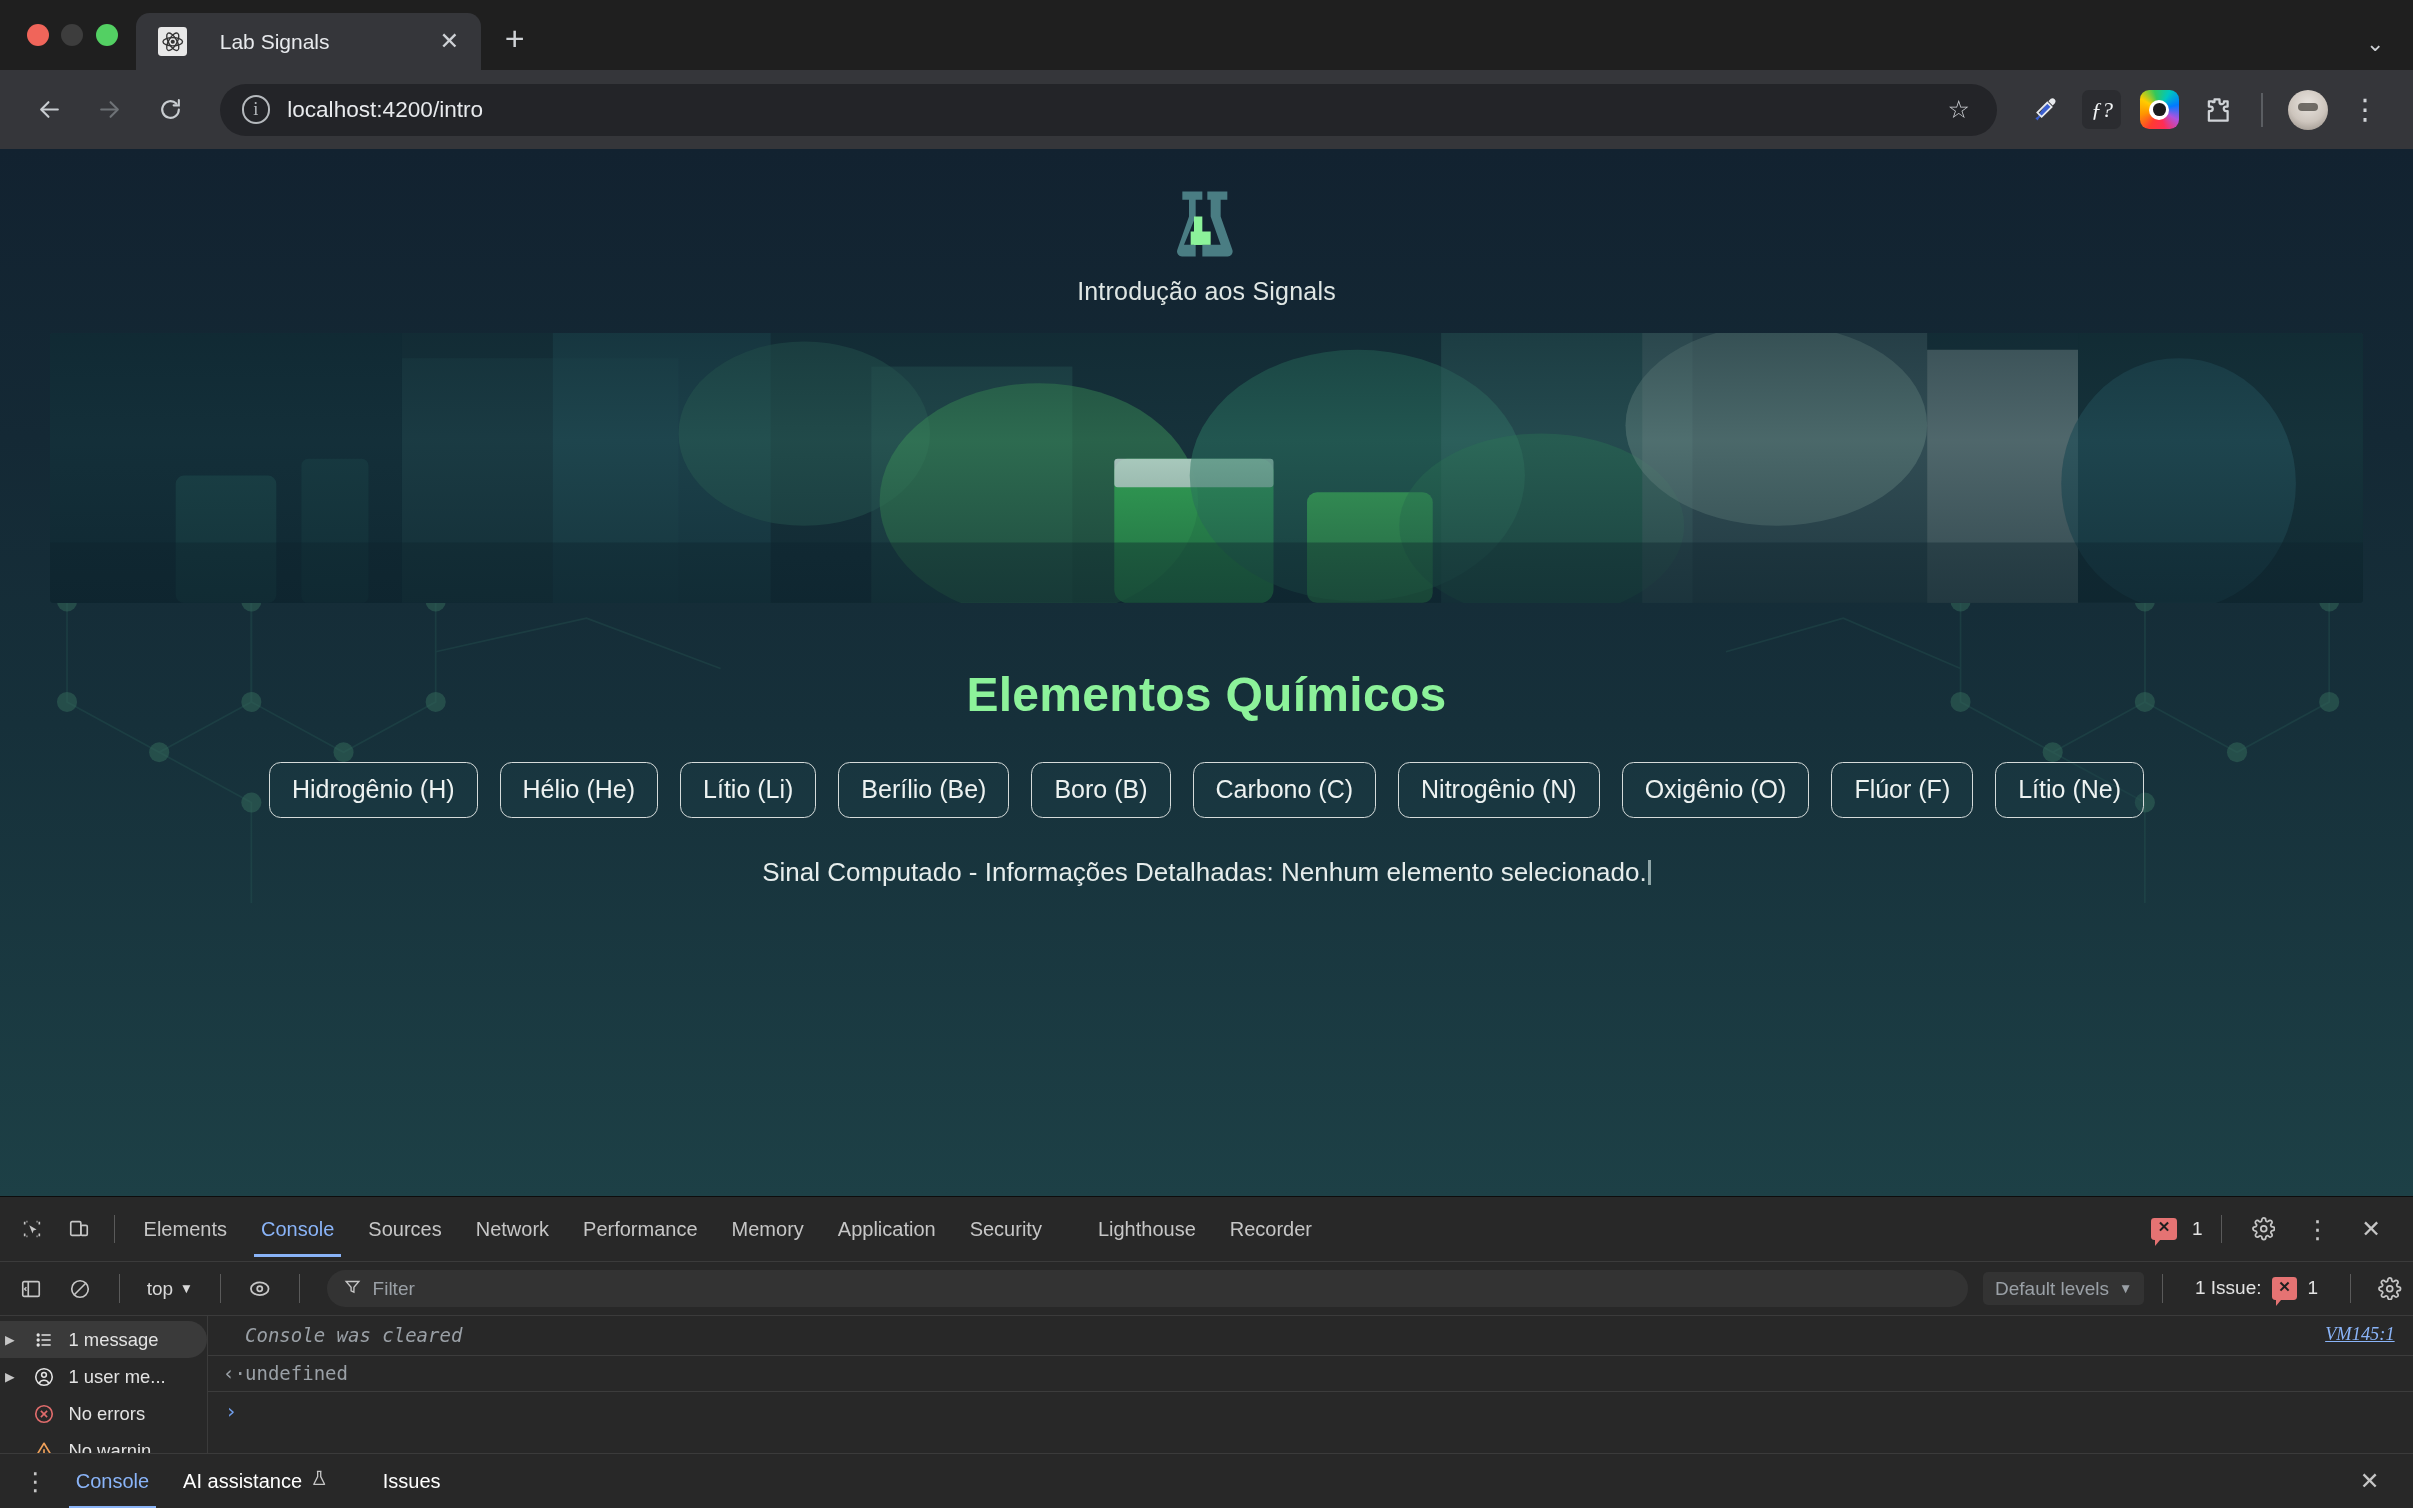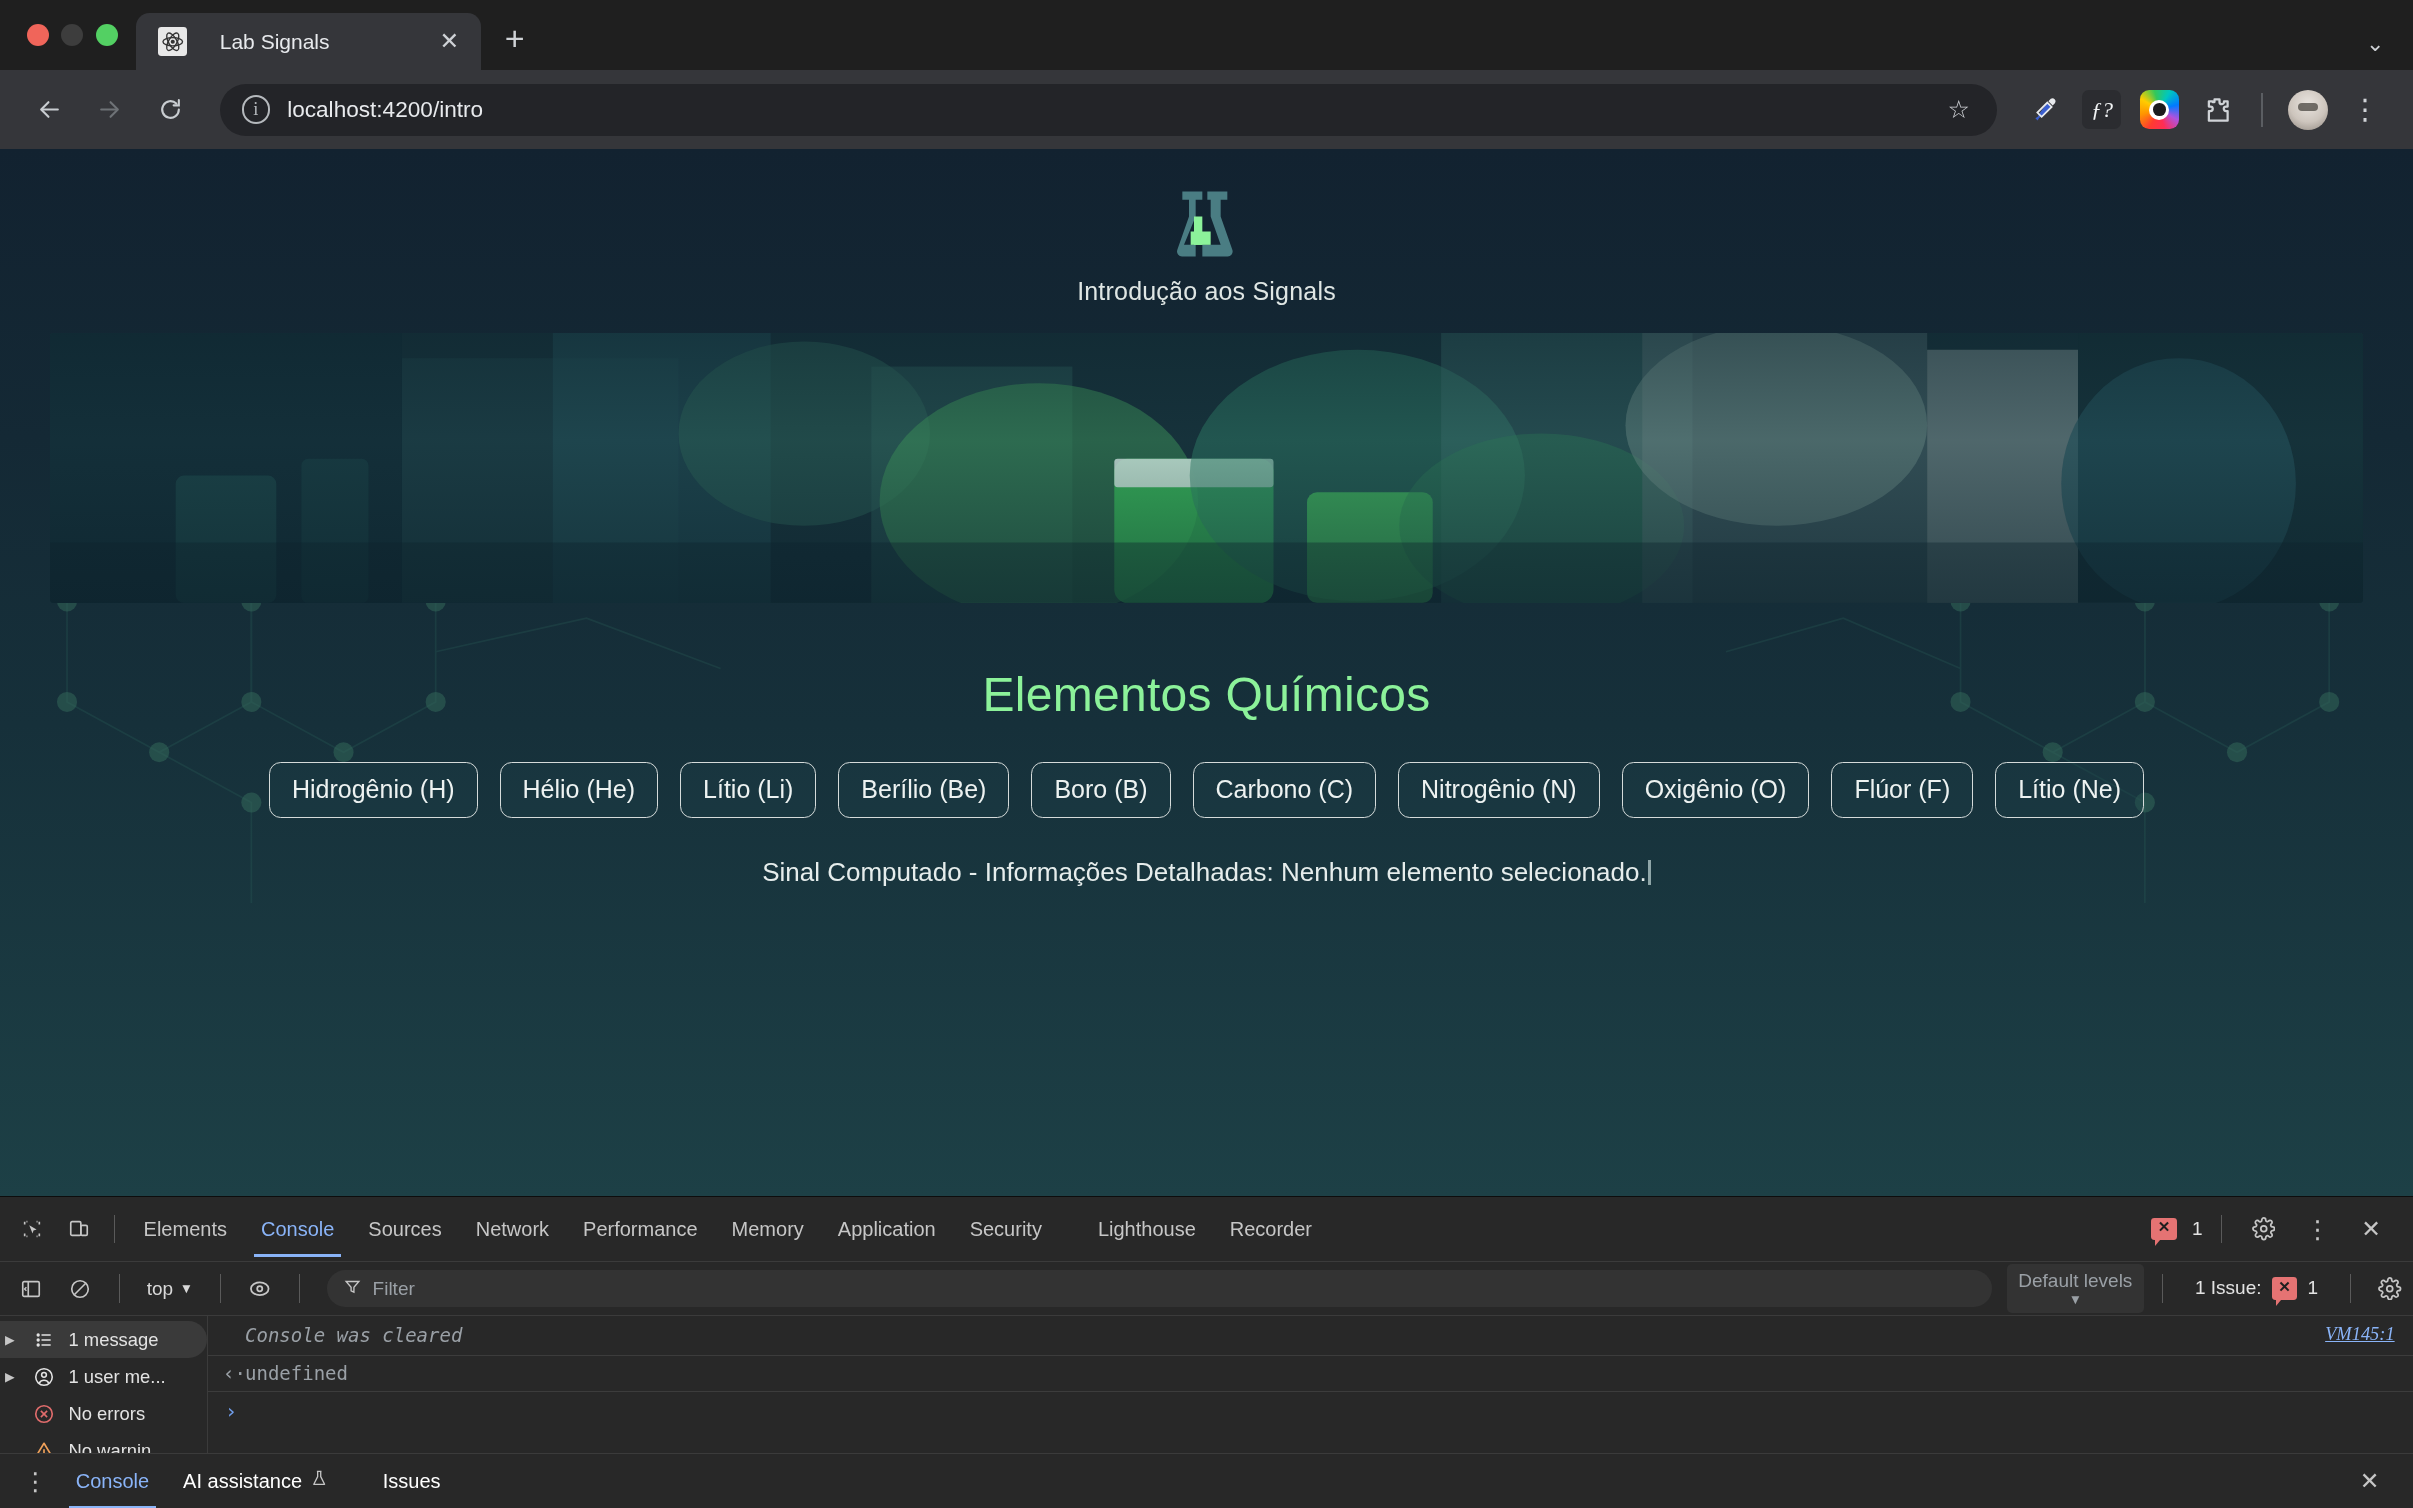--- a/index.html
+++ b/index.html
@@ -90,21 +90,21 @@
 
   .hero {
     margin: 27px 50px 0 50px; height: 270px; border-radius: 3.4px; overflow: hidden; position: relative;
     background: linear-gradient(100deg,#12242e 0%, #1d3a3f 22%, #24494a 48%, #1b3a42 74%, #132730 100%);
   }
   .hero-blobs { position: absolute; inset: 0; }
   .hero-grad { position: absolute; inset: 0;
     background: linear-gradient(180deg, rgba(10,30,40,.35) 0%, rgba(10,30,40,.05) 40%, rgba(10,30,40,.45) 100%); }
 
   .section-title {
-    text-align: center; color: #8cf29a; font-size: 48px; font-weight: 400;
+    text-align: center; color: #8cf29a; font-size: 48px; font-weight: 700;
     margin-top: 64px; position: relative; z-index: 2; letter-spacing: 0.3px;
   }
 
   .elements-row {
     display: flex; justify-content: center; flex-wrap: wrap; gap: 22px;
     margin-top: 40px; padding: 0 134px; position: relative; z-index: 2;
   }
   .el-btn {
     background: rgba(30,64,72,.35); border: 1.8px solid #d5dbda; border-radius: 11.7px;
     color: #edf2f1; font-size: 25px; padding: 13.4px 22px; line-height: 1.1;
@@ -155,21 +155,21 @@
     padding: 0 2px 0 10px; border-bottom: 0.8px solid #3b3b3b; gap: 6.7px; flex: 0 0 auto;
   }
   .fb-icon { width: 42px; height: 42px; display: flex; align-items: center; justify-content: center; color: #c6c6c6; }
   .ctx-select { color: #d8d8d8; font-size: 19px; display: flex; align-items: center; gap: 6.7px; padding: 0 8.4px; }
   .filter-input {
     flex: 1; height: 37px; background: #333333; border-radius: 18.4px; display: flex;
     align-items: center; gap: 11.7px; padding: 0 17px; color: #9aa0a6; font-size: 19px; margin: 0 8.4px;
   }
   .levels {
     background: #333333; border-radius: 5px; color: #9aa0a6; font-size: 19px;
-    padding: 5.9px 11.7px; display: flex; align-items: center;  flex-direction: column;
+    padding: 5.9px 11.7px; display: flex; align-items: center; gap: 10px;
   }
   .issues-txt { color: #e3e3e3; font-size: 19px; display: flex; align-items: center; gap: 10px; padding: 0 13.4px; }
 
   .dt-body { flex: 1; display: flex; min-height: 0; background: #282828; }
   .dt-sidebar {
     width: 208px; background: #282828; border-right: 0.8px solid #3b3b3b;
     padding-top: 5px; flex: 0 0 auto; overflow: hidden;
   }
   .side-item {
     display: flex; align-items: center; gap: 10px; padding: 4.2px 8.4px 4.2px 5px;

